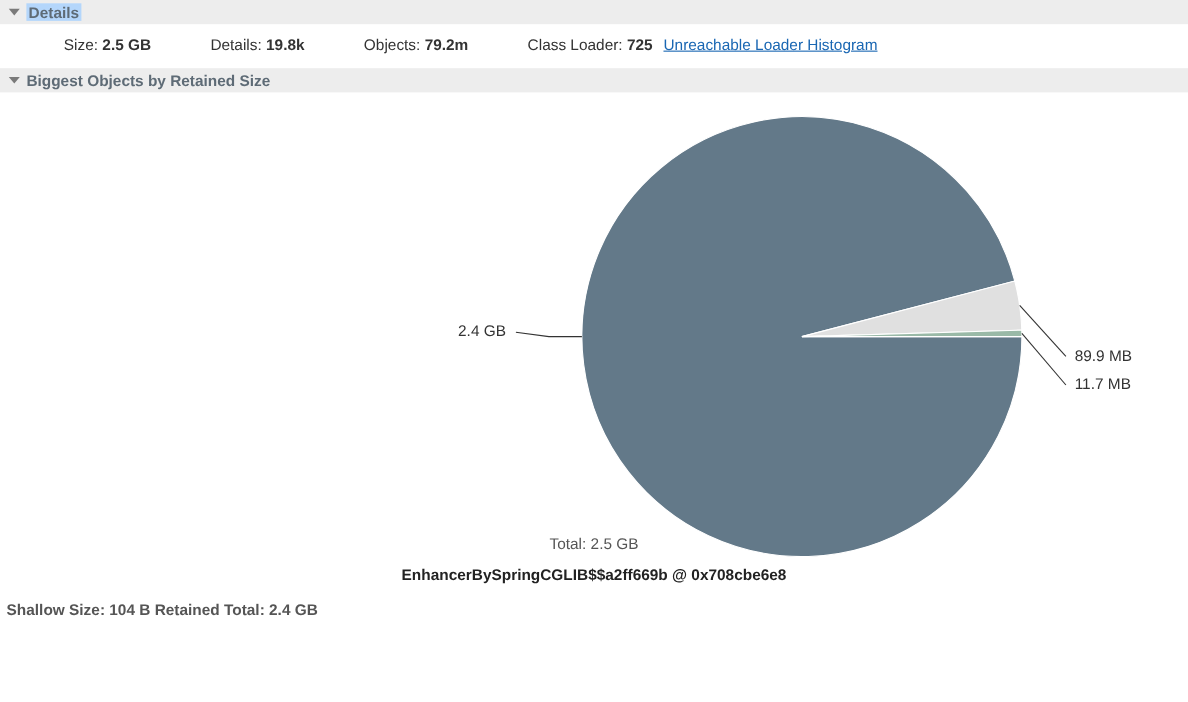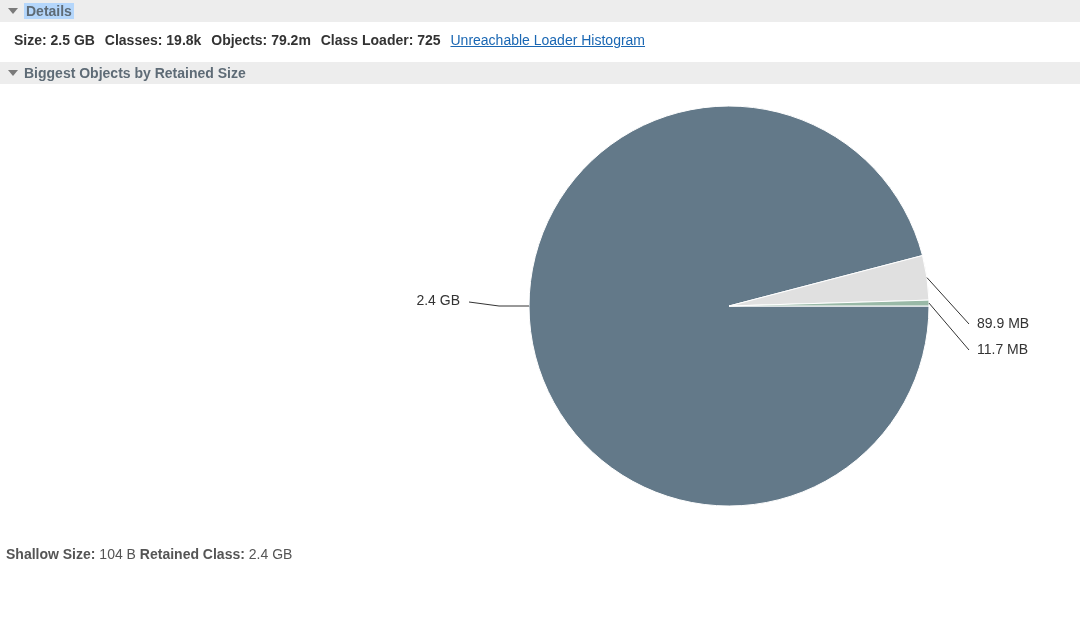--- a/index.html
+++ b/index.html
@@ -45,21 +45,21 @@
   .title.selected {
     background: #b4d6fb;
     padding: 0 2px;
   }
 
   .details-line {
     padding: 10px 14px 14px 14px;
     font-size: 14px;
     color: #333;
   }
-  .details-line .lbl { font-weight: 700; }
+  .details-line .lbl { font-weight: 400; margin-left: 44px; }
   .details-line .val { font-weight: 700; }
   .details-line .seg { margin-right: 6px; }
   .details-line a { color: var(--link); text-decoration: underline; }
 
   .chart-wrap {
     position: relative;
     width: 1080px;
     height: 458px;
   }
   .chart-wrap svg {
@@ -90,37 +90,37 @@
   }
   .callout.left  { text-align: right; }
   .callout.right { text-align: left;  }
 
   .footer-line {
     padding: 4px 6px 8px 6px;
     font-size: 14px;
     color: #555;
   }
   .footer-line .lbl { font-weight: 700; }
-  .footer-line .val { font-weight: 400; }
+  .footer-line .val { font-weight: 700; }
 </style>
 </head>
 <body>
 
 <div class="section-bar">
   <span class="caret"></span>
   <span class="title selected">Details</span>
 </div>
 
 <div class="details-line">
   <span class="seg">
     <span class="lbl">Size:</span>
     <span class="val">2.5 GB</span>
   </span>
   <span class="seg">
-    <span class="lbl">Classes:</span>
+    <span class="lbl">Details:</span>
     <span class="val">19.8k</span>
   </span>
   <span class="seg">
     <span class="lbl">Objects:</span>
     <span class="val">79.2m</span>
   </span>
   <span class="seg">
     <span class="lbl">Class Loader:</span>
     <span class="val">725</span>
   </span>
@@ -142,20 +142,22 @@
         <polyline points="-200,0 -230,0 -260,-4" fill="none" stroke="#333" stroke-width="1"></polyline>
         <polyline points="197.97888509986143,-28.36125975015682 240,18" fill="none" stroke="#333" stroke-width="1"></polyline>
         <polyline points="199.9784112290305,-2.9385442506046635 240,44" fill="none" stroke="#333" stroke-width="1"></polyline>
       </g>
   </svg>
 
   <span class="callout left" style="left:400px; top:208px; width:60px;">2.4 GB</span>
   <span class="callout right" style="left:977px; top:231px;">89.9 MB</span>
   <span class="callout right" style="left:977px; top:257px;">11.7 MB</span>
 
+  <div class="pie-caption">Total: 2.5 GB</div>
+  <div class="pie-selected">EnhancerBySpringCGLIB$$a2ff669b @ 0x708cbe6e8</div>
 </div>
 
 <div class="footer-line">
   <span class="lbl">Shallow Size:</span>
   <span class="val">104 B</span>
-  <span class="lbl">Retained Class:</span>
+  <span class="lbl">Retained Total:</span>
   <span class="val">2.4 GB</span>
 </div>
 
 </body></html>

